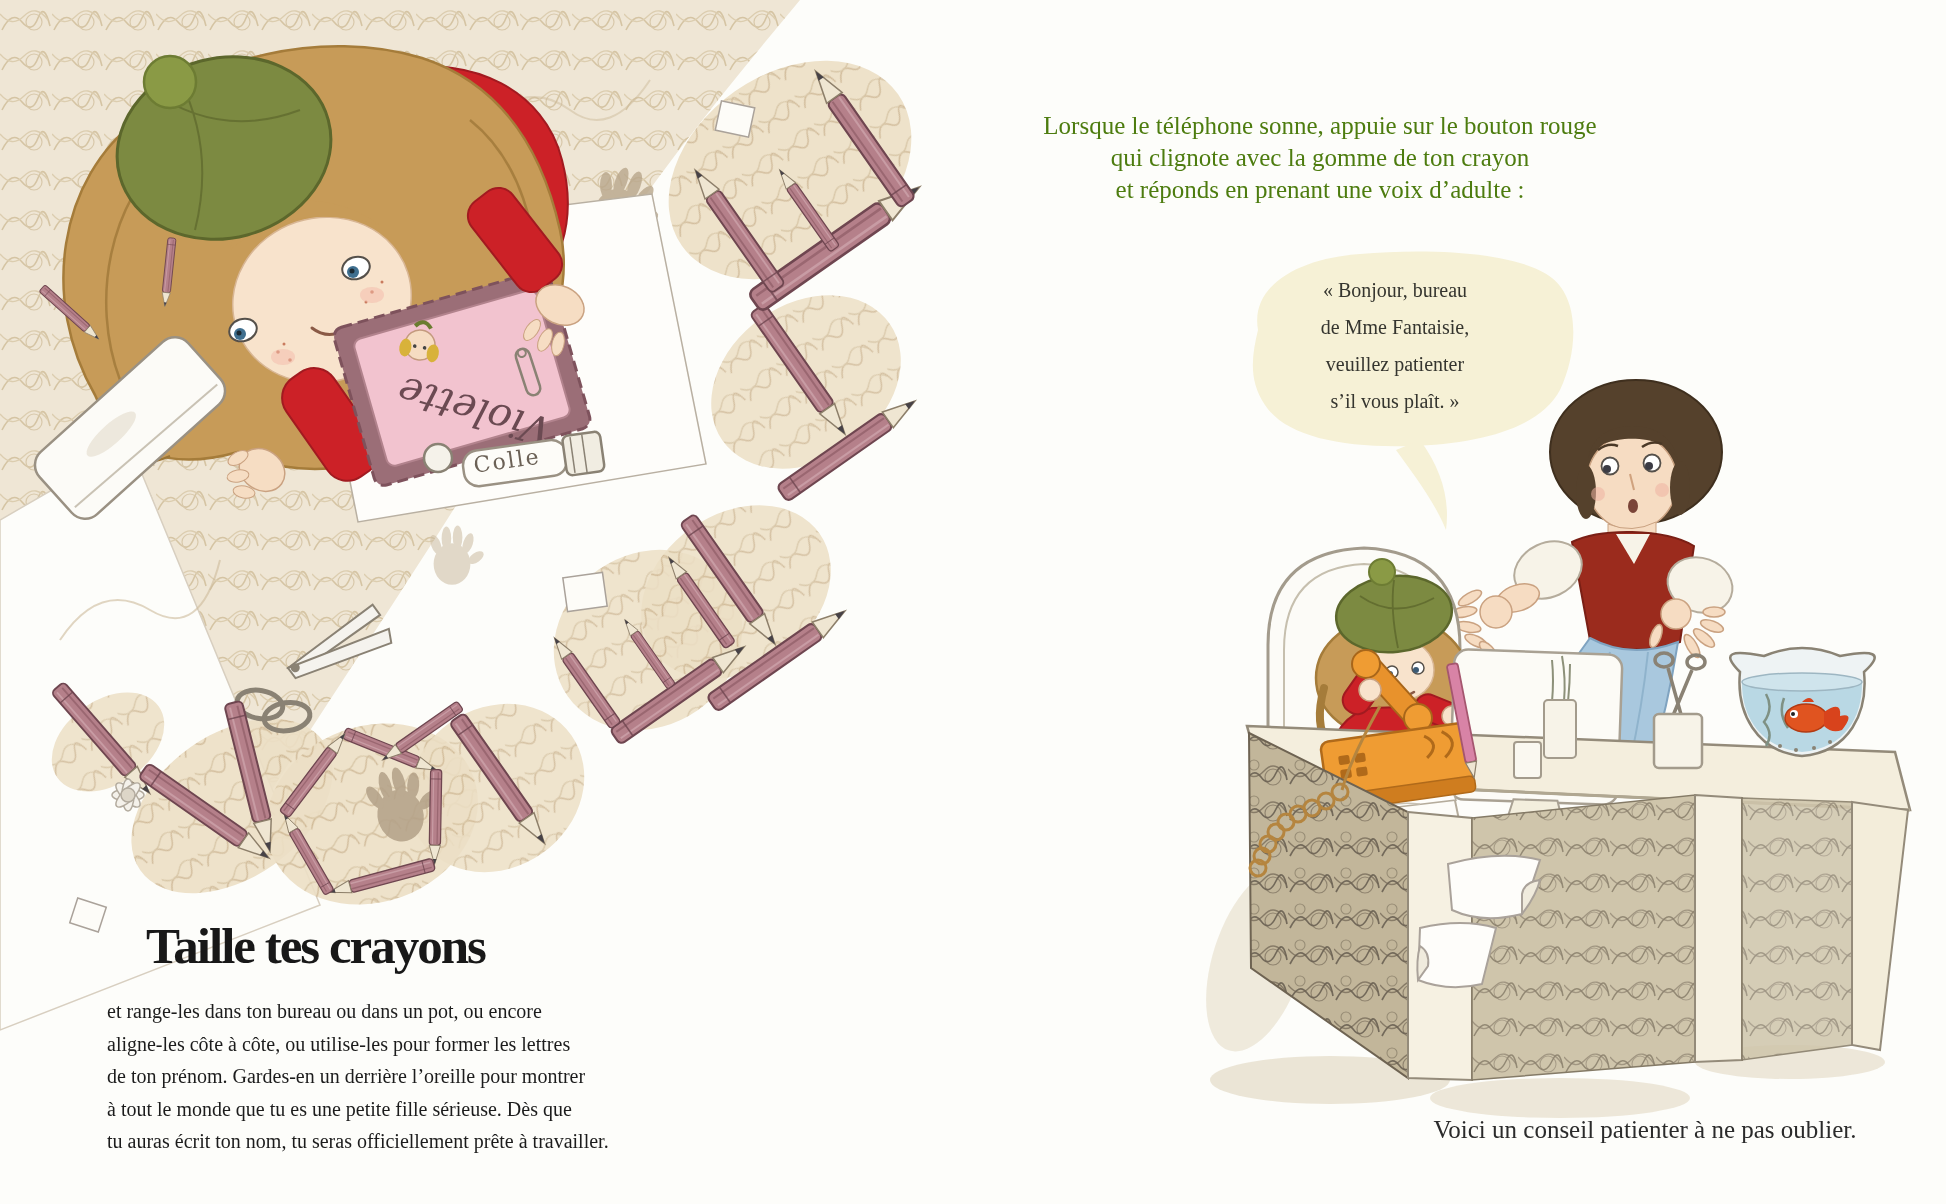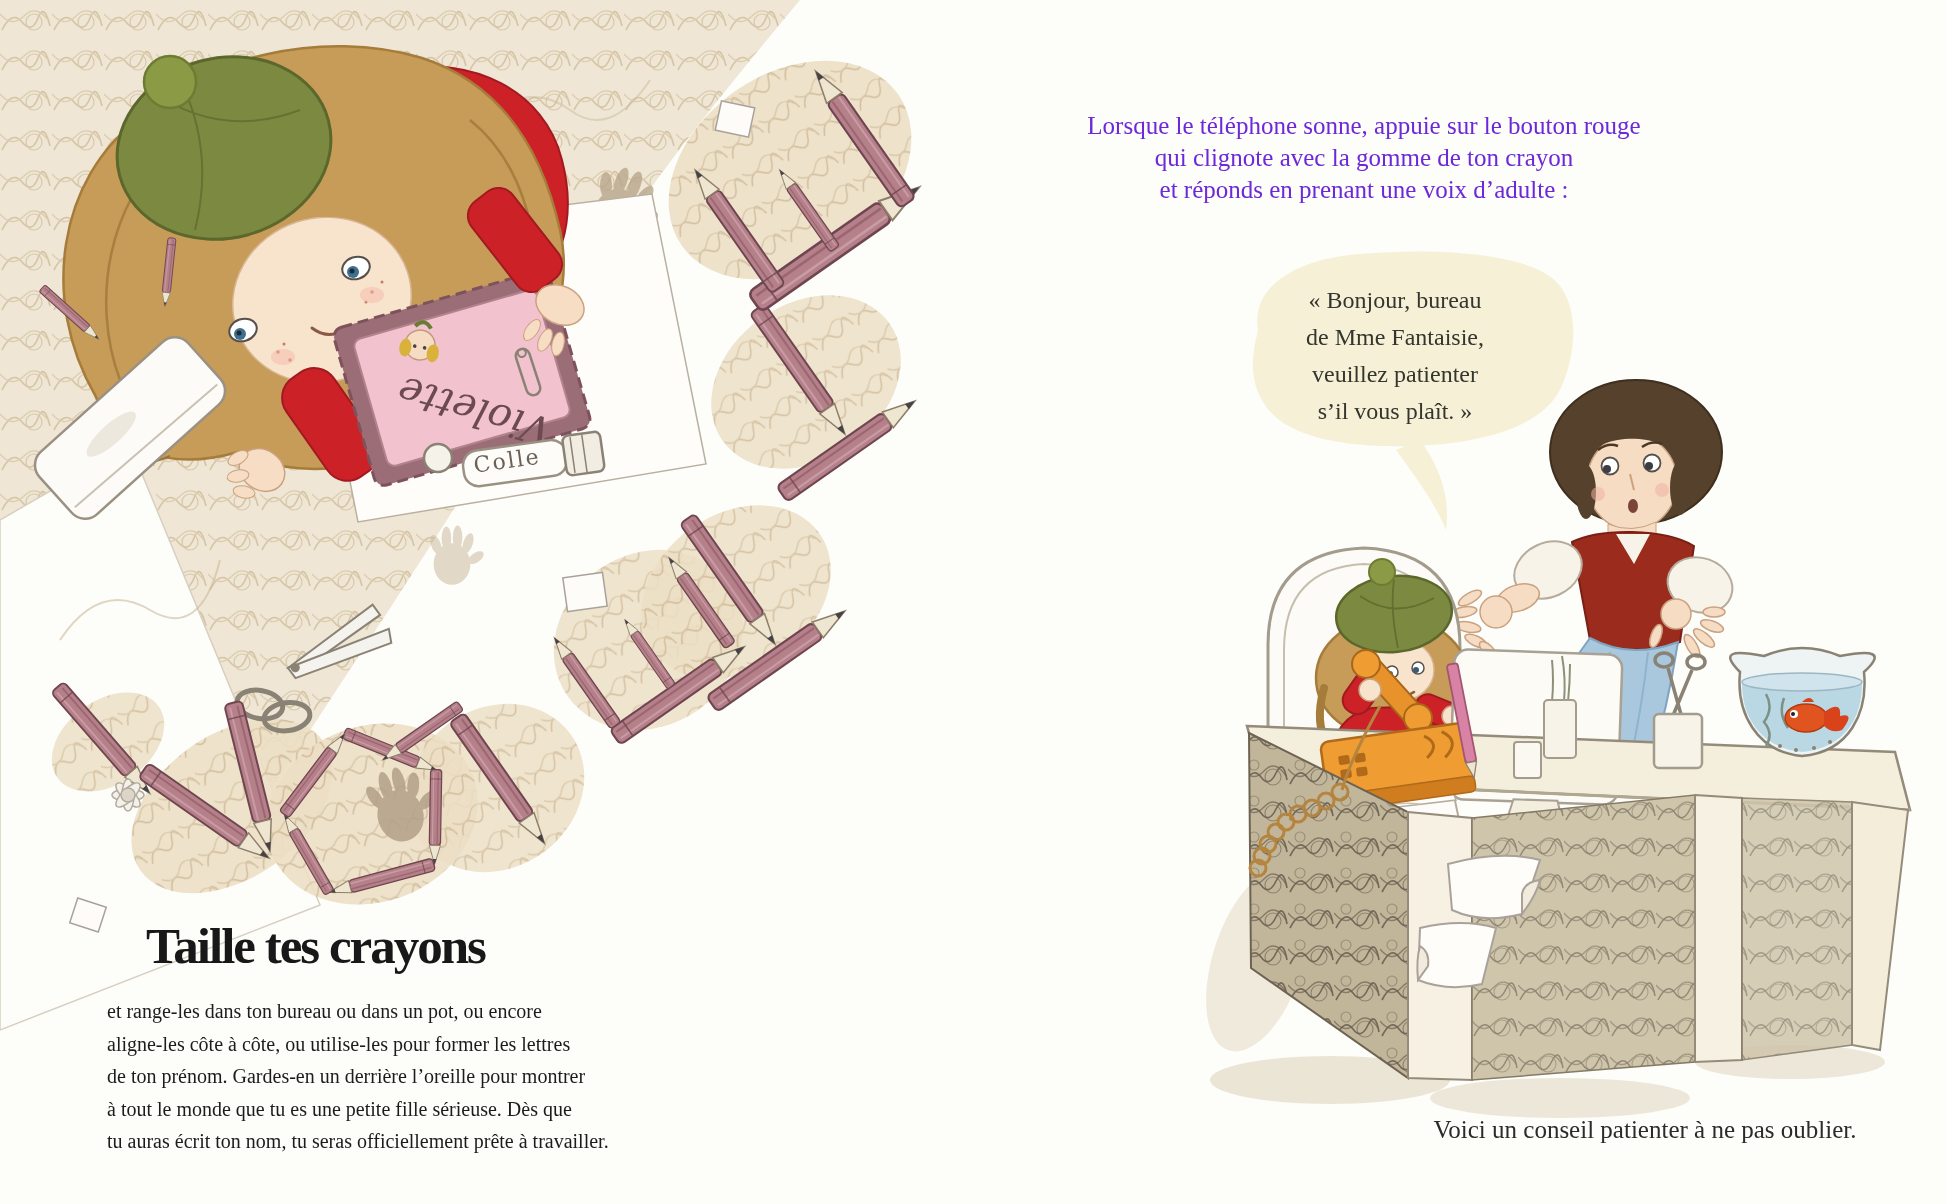--- a/index.html
+++ b/index.html
@@ -1,21 +1,21 @@
 <!DOCTYPE html>
 <html><head>
 <meta charset="utf-8">
 <style>
   html,body{margin:0;padding:0;background:#e8e8e8;}
   .spread{position:relative;width:1946px;height:1204px;background:#fdfdfa;overflow:hidden;
           font-family:"Liberation Serif",serif;color:#222;}
   .spread svg.art{position:absolute;left:0;top:0;z-index:1;}
   .txt{position:absolute;z-index:3;white-space:pre-line;}
-  .intro{left:1040px;top:110px;width:560px;text-align:center;font-size:25px;line-height:32px;color:#6d28d9;margin-left:44px;}
-  .bubble-txt{left:1230px;top:282px;width:330px;text-align:center;font-size:24px;line-height:37px;color:#35352f;}
+  .intro{left:1040px;top:110px;width:560px;text-align:center;font-size:25px;line-height:32px;color:#4d7c0f;}
+  .bubble-txt{left:1230px;top:272px;width:330px;text-align:center;font-size:20px;line-height:37px;color:#35352f;}
   .footer-txt{left:1385px;top:1116px;width:520px;text-align:center;font-size:25px;color:#2b2b2b;}
   .heading{left:106px;top:917px;width:760px;font-size:51px;font-weight:700;letter-spacing:-2px;color:#181818;margin-left:40px;}
   .para{left:107px;top:995px;width:740px;font-size:20px;line-height:32.5px;color:#1c1c1c;}
 </style>
 </head>
 <body>
 
 <div class="spread">
 
 <svg class="art" width="1946" height="1204" viewBox="0 0 1946 1204">

